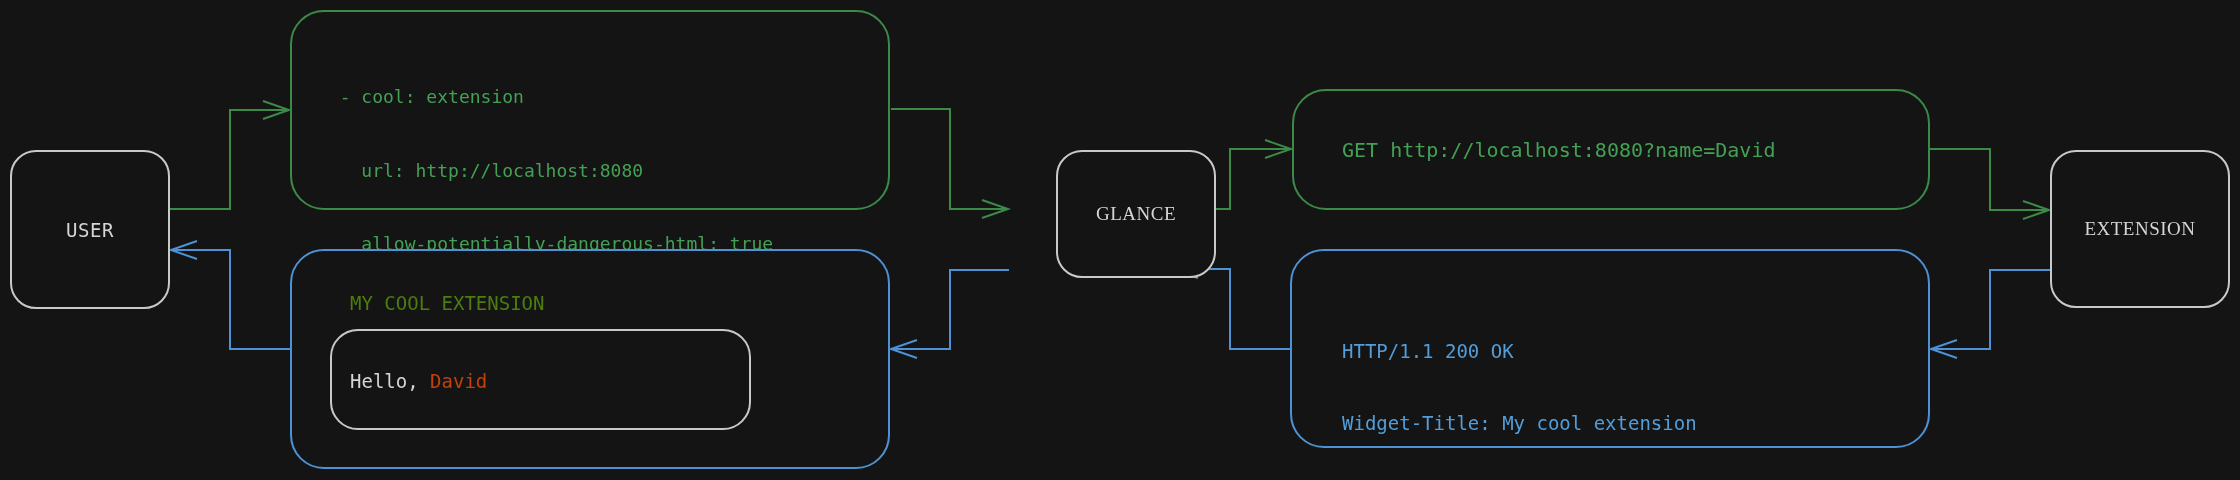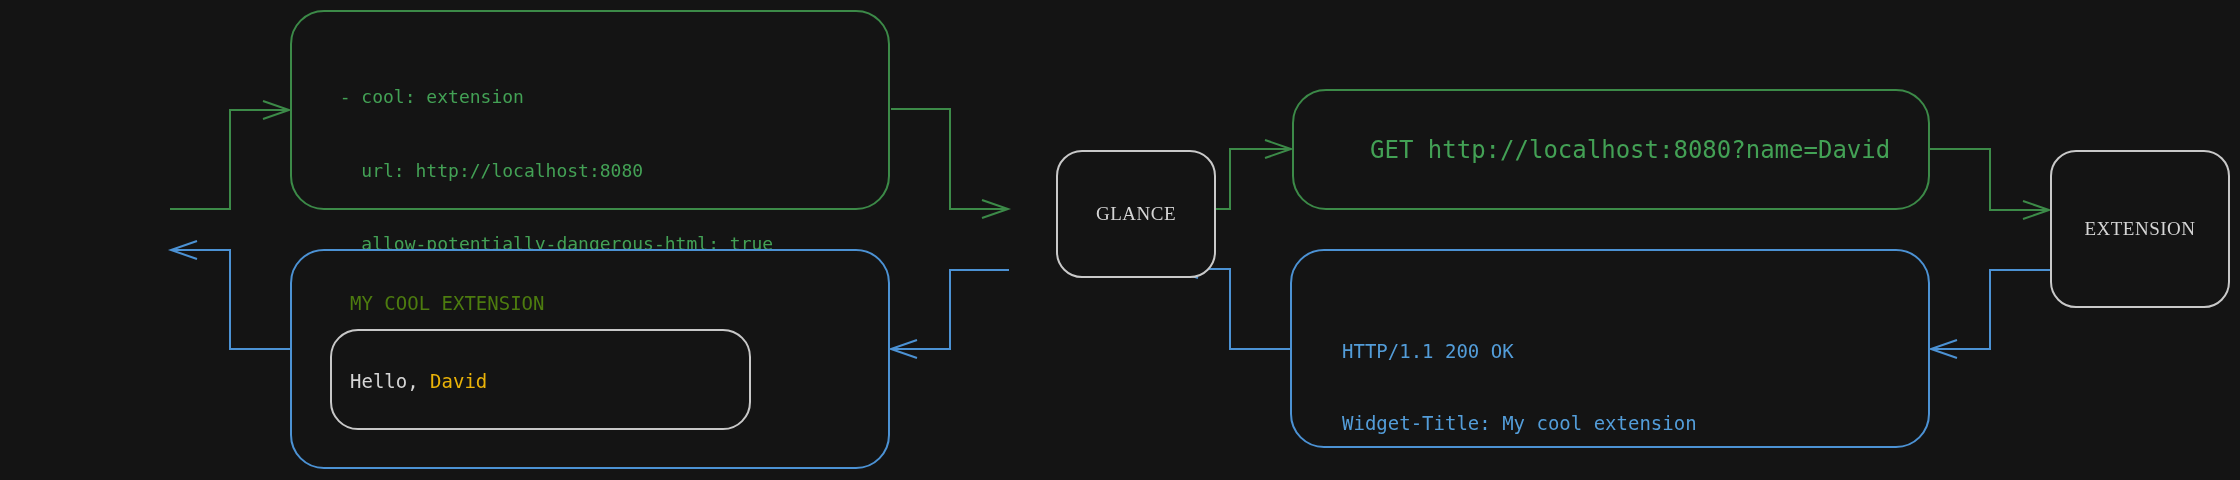--- a/index.html
+++ b/index.html
@@ -29,37 +29,37 @@
     border-radius:34px;
     background:#141414;
     box-sizing:border-box;
   }
   .codebox.green{border-color:#3c8a48;}
   .codebox.blue{border-color:#4c92d4;}
   .codetext{position:absolute;white-space:pre;}
   .green-text{color:#43a155;}
   .blue-text{color:#539dd9;}
   .yaml{left:318px;top:36px;font-size:18px;line-height:24.5px;}
-  .get-line{left:1342px;top:138px;font-size:24px;line-height:24px;margin-left:28px;}
+  .get-line{left:1342px;top:138px;font-size:20px;line-height:24px;}
   .resp{left:1342px;top:291px;font-size:19px;line-height:24px;}
   .resp div{height:24px;}
   .widget-title{
     position:absolute;left:350px;top:292px;
     color:#4d7c0f;font-size:19px;white-space:pre;
   }
   .innerbox{
     position:absolute;left:330px;top:329px;width:421px;height:101px;
     border:2px solid #c8c8c8;border-radius:28px;background:#141414;
     box-sizing:border-box;
   }
   .hello{
     position:absolute;left:350px;top:370px;
     font-size:19px;color:#d5d5d5;white-space:pre;
   }
-  .hello .name{color:#eab308;}
+  .hello .name{color:#c2410c;}
 </style>
 </head>
 <body>
 
 <div class="canvas">
 
   <svg class="wires" viewBox="0 0 2240 480">
 
     <path class="wire green" d="M170,209 H230 V110 H287"></path>
     <path class="wire green" d="M263,101 L289,110 L263,119"></path>
@@ -79,20 +79,23 @@
     <path class="wire blue" d="M1290,349 H1230 V269 H1174"></path>
     <path class="wire blue" d="M1198,260 L1172,269 L1198,278"></path>
 
     <path class="wire blue" d="M1009,270 H950 V349 H893"></path>
     <path class="wire blue" d="M917,340 L891,349 L917,358"></path>
 
     <path class="wire blue" d="M290,349 H230 V250 H173"></path>
     <path class="wire blue" d="M197,241 L171,250 L197,259"></path>
   </svg>
 
+  <div class="node" style="left:10px;top:150px;width:160px;height:159px;">
+    <span>USER</span>
+  </div>
 
   <div class="node" style="left:1056px;top:150px;width:160px;height:128px;font-family:Liberation Serif, serif;">
     <span>GLANCE</span>
   </div>
 
   <div class="node" style="left:2050px;top:150px;width:180px;height:158px;font-family:Liberation Serif, serif;">
     <span>EXTENSION</span>
   </div>
 
   <div class="codebox green" style="left:290px;top:10px;width:600px;height:200px;"></div>

